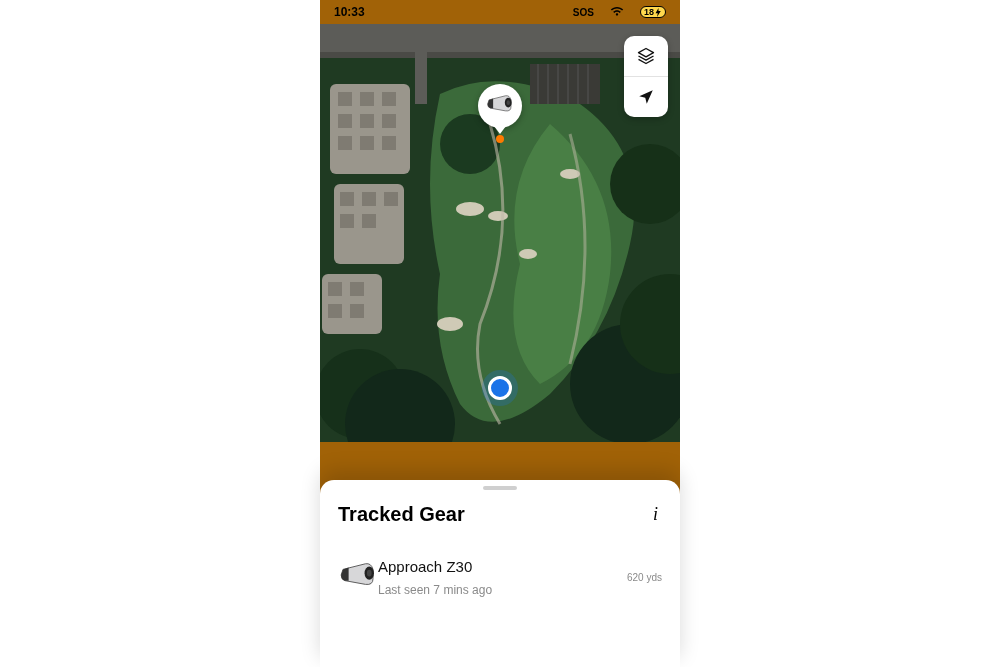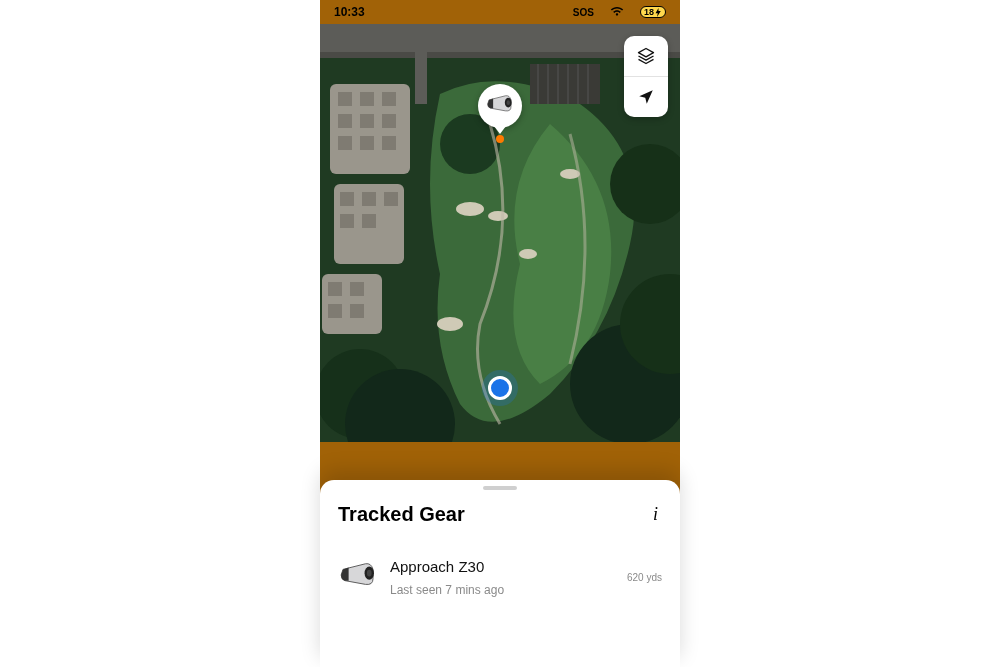--- a/index.html
+++ b/index.html
@@ -33,21 +33,21 @@
 
   .user-loc{position:absolute;left:50%;bottom:42px;transform:translateX(-50%);width:18px;height:18px;border-radius:50%;background:#1a73e8;border:3px solid #fff;box-shadow:0 0 0 6px rgba(26,115,232,.25)}
 
   
   .sheet{position:absolute;left:0;right:0;top:480px;bottom:0;background:#fff;border-top-left-radius:14px;border-top-right-radius:14px;box-shadow:0 -10px 20px rgba(0,0,0,.15)}
   .sheet-grab{width:34px;height:4px;border-radius:2px;background:#cfcfcf;margin:6px auto 10px}
   .sheet-header{display:flex;align-items:center;justify-content:space-between;padding:0 18px 22px}
   .sheet-title{font-size:20px;font-weight:800}
   .info-btn{font-family:Georgia,serif;font-style:italic;font-size:18px;cursor:pointer;padding:4px}
 
-  .gear-row{display:flex;align-items:center;padding:6px 18px;gap:12px;cursor:pointer}
+  .gear-row{display:flex;align-items:center;padding:6px 18px;cursor:pointer}
   .gear-thumb{width:40px;height:40px;display:flex;align-items:center;justify-content:center}
   .gear-text{flex:1;display:flex;flex-direction:column}
   .gear-name{font-size:15px;font-weight:400;color:#111}
   .gear-sub{font-size:12px;color:#8a8a8a;margin-top:8px}
   .gear-dist{font-size:10px;color:#8a8a8a}
 
   
   .rangefinder{display:inline-block}
 </style>
 </head>

